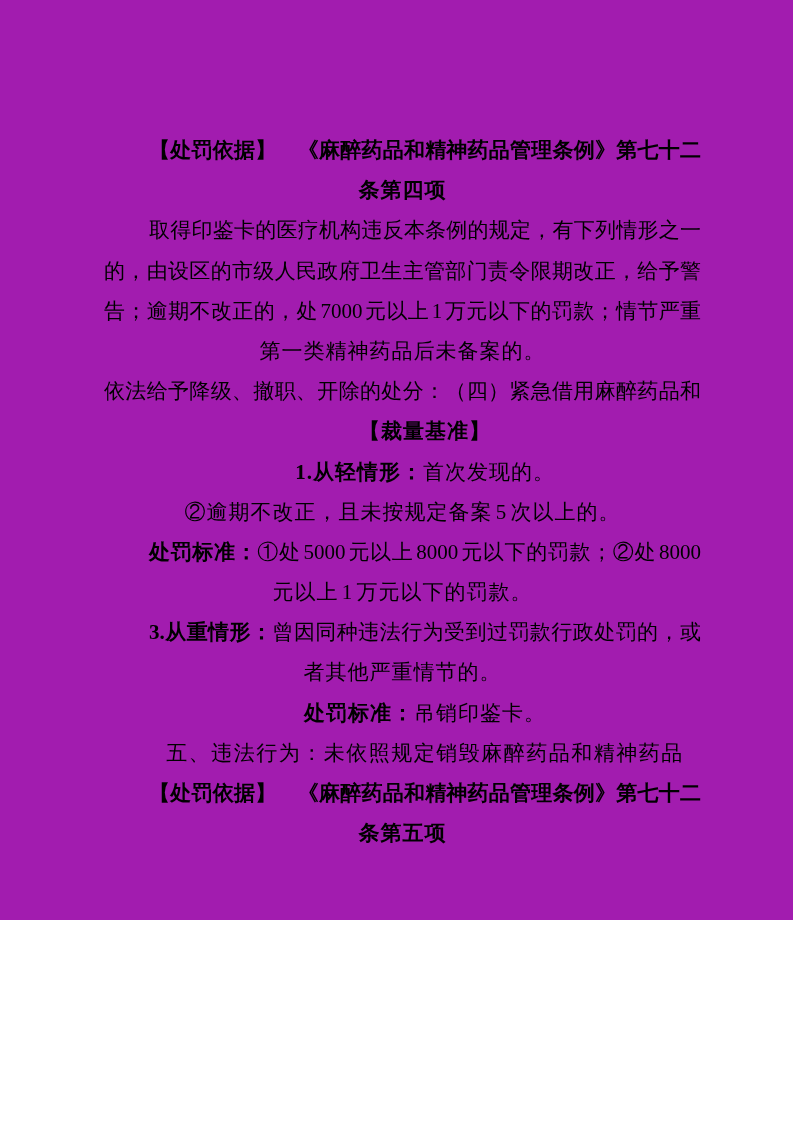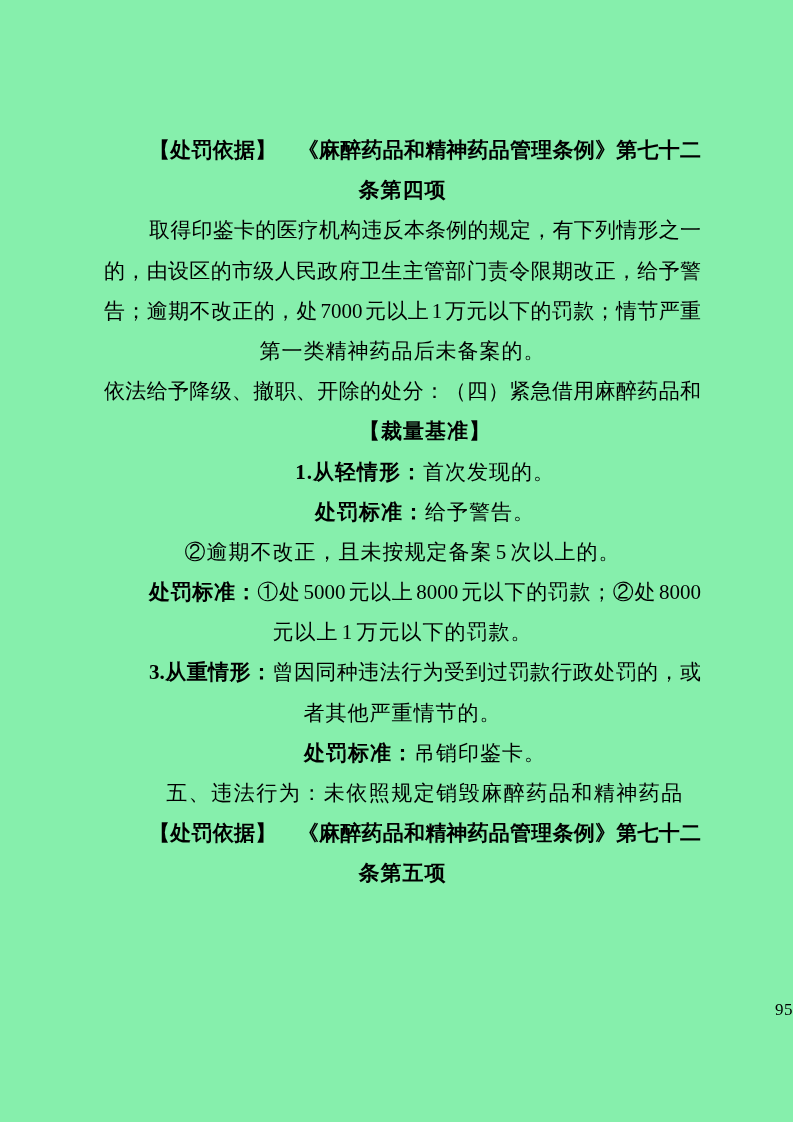--- a/index.html
+++ b/index.html
@@ -9,22 +9,22 @@
   body {
     width: 793px;
     height: 1122px;
     background: #ffffff;
     color: #000000;
     font-family: "Liberation Serif", "DejaVu Serif", serif;
   }
   .page {
     position: relative;
     width: 793px;
-    height: 1122px;
-    background: #86efac;
+    height: 920px;
+    background: #a21caf;
     overflow: hidden;
   }
   .doc-body {
     position: absolute;
     left: 104px;
     top: 130px;
     width: 597px;
   }
   .line {
     height: 40.2px;
@@ -73,21 +73,20 @@
     <div>
         <div class="line indent flush"><span class="b">【处罚依据】</span><span class="b">　《麻醉药品和精神药品管理条例》第七十二</span></div>
         <div class="line"><span class="b">条第四项</span></div>
         <div class="line indent flush"><span class="n">取得印鉴卡的医疗机构违反本条例的规定，有下列情形之一</span></div>
         <div class="line flush"><span class="n">的，由设区的市级人民政府卫生主管部门责令限期改正，给予警</span></div>
         <div class="line flush"><span class="n">告；逾期不改正的，处 7000 元以上 1 万元以下的罚款；情节严重</span></div>
         <div class="line"><span class="n">第一类精神药品后未备案的。</span></div>
         <div class="line flush"><span class="n">依法给予降级、撤职、开除的处分：（四）紧急借用麻醉药品和</span></div>
         <div class="line indent"><span class="b">【裁量基准】</span></div>
         <div class="line indent"><span class="b">1.从轻情形：</span><span class="n">首次发现的。</span></div>
-        <div class="line indent"><span class="b">处罚标准：</span><span class="n">给予警告。</span></div>
         <div class="line"><span class="n">②逾期不改正，且未按规定备案 5 次以上的。</span></div>
         <div class="line indent flush"><span class="b">处罚标准：</span><span class="n">①处 5000 元以上 8000 元以下的罚款；②处 8000</span></div>
         <div class="line"><span class="n">元以上 1 万元以下的罚款。</span></div>
         <div class="line indent flush"><span class="b">3.从重情形：</span><span class="n">曾因同种违法行为受到过罚款行政处罚的，或</span></div>
         <div class="line"><span class="n">者其他严重情节的。</span></div>
         <div class="line indent"><span class="b">处罚标准：</span><span class="n">吊销印鉴卡。</span></div>
         <div class="line indent"><span class="kai">五、违法行为：未依照规定销毁麻醉药品和精神药品</span></div>
         <div class="line indent flush"><span class="b">【处罚依据】</span><span class="b">　《麻醉药品和精神药品管理条例》第七十二</span></div>
         <div class="line"><span class="b">条第五项</span></div>
       </div>

